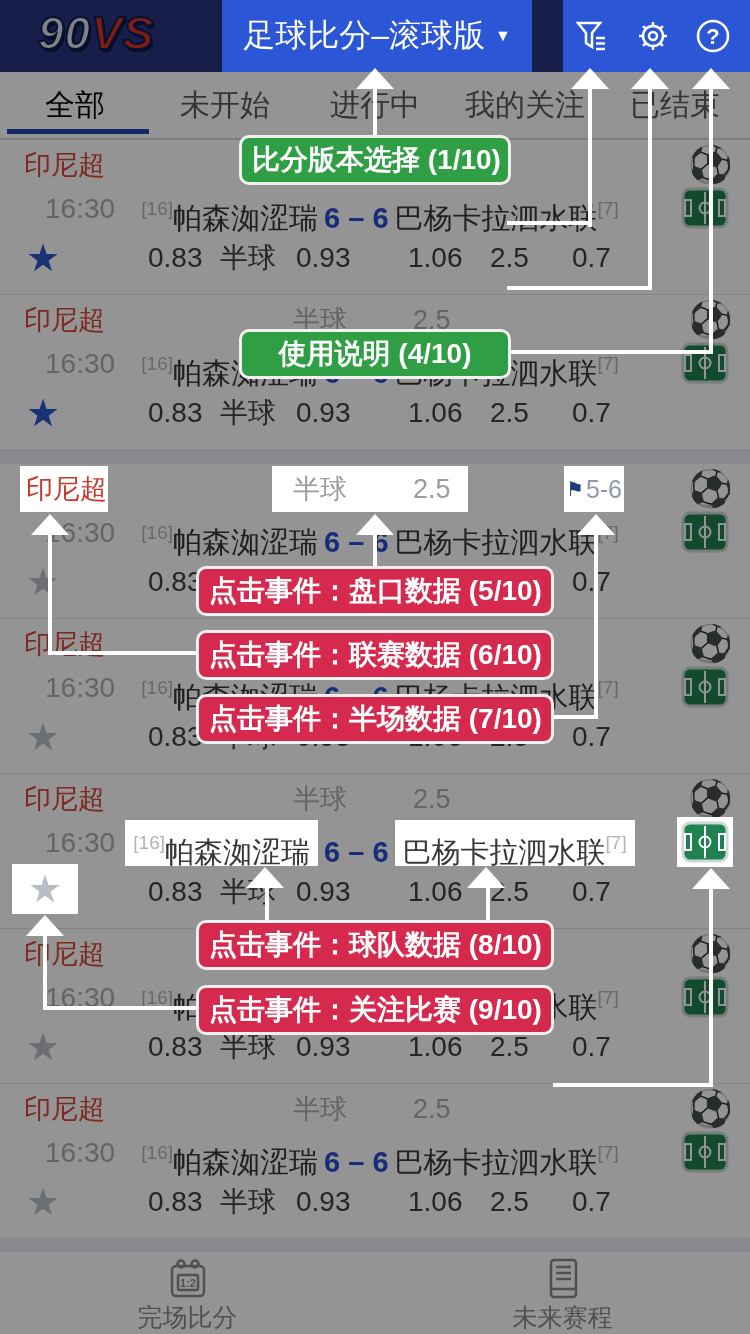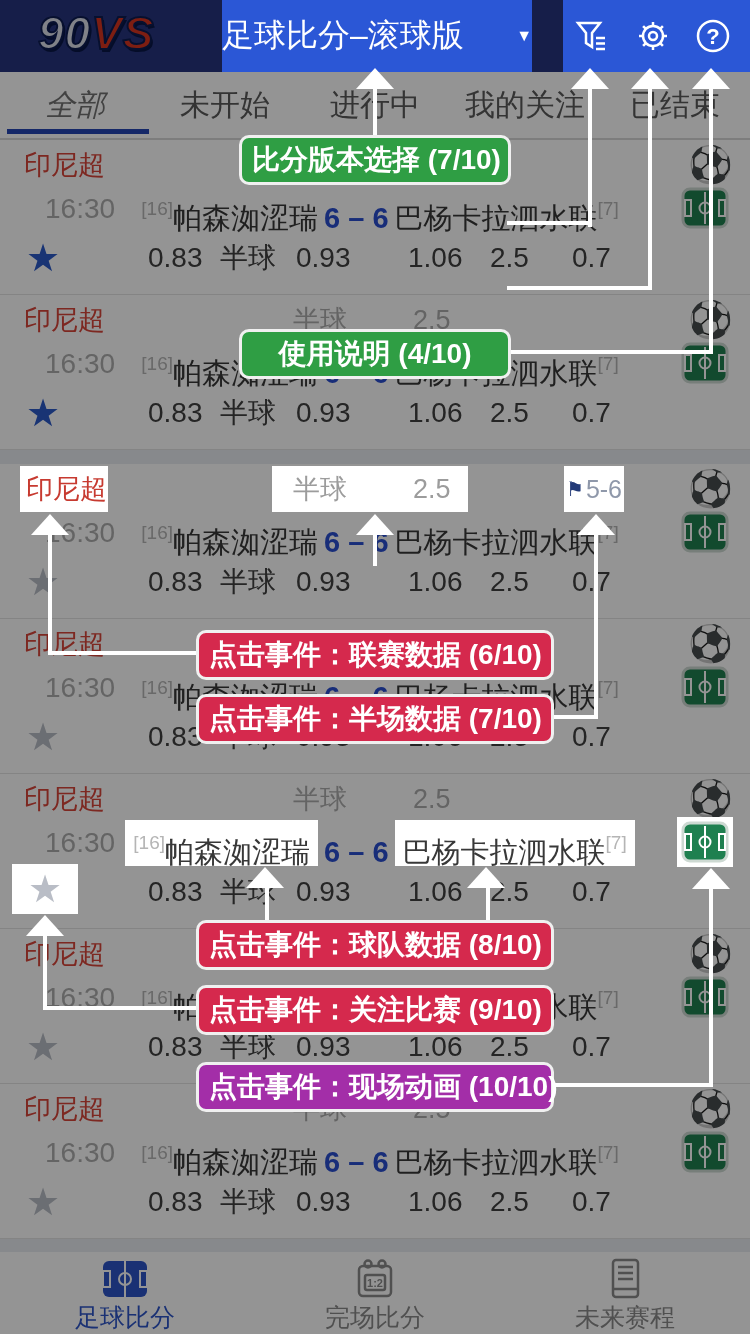--- a/index.html
+++ b/index.html
@@ -5,31 +5,31 @@
   html,body{margin:0;padding:0;background:#222;}
   #screen{position:relative;width:750px;height:1334px;background:#fff;overflow:hidden;
           font-family:"Liberation Sans","DejaVu Sans",sans-serif;}
 
   
   .topbar{position:absolute;top:0;left:0;width:750px;height:72px;background:#27357f;}
   .logo{position:absolute;left:38px;top:6px;font-style:italic;font-weight:bold;font-size:46px;letter-spacing:1px;}
   .logo .p1{color:#dde1ea;-webkit-text-stroke:2px #0d1c52;text-shadow:2px 3px 0 #0a1848;}
   .logo .p2{color:#d8341f;-webkit-text-stroke:2px #0d1c52;text-shadow:2px 3px 0 #0a1848;text-align:right;}
   .tb-center{position:absolute;left:222px;top:0;width:310px;height:72px;background:#2b57d6;z-index:20;
-             display:flex;align-items:center;justify-content:space-between;color:#fff;font-size:32px;white-space:nowrap;}
+             display:flex;align-items:center;justify-content:center;color:#fff;font-size:32px;white-space:nowrap;}
   .tb-center .caret{font-size:16px;margin-left:10px;}
   .tb-right{position:absolute;left:563px;top:0;width:187px;height:72px;background:#2b57d6;z-index:20;}
   .tb-icon{position:absolute;top:17px;width:38px;height:38px;}
   .i-filter{left:9px}.i-gear{left:71px}.i-help{left:131px}
 
   
   .tabs{position:absolute;top:72px;left:0;width:750px;height:68px;background:#fff;
         border-bottom:2px solid #d8d8d8;display:flex;box-sizing:border-box;}
   .tab{flex:1;display:flex;align-items:center;justify-content:center;font-size:30px;color:#5a5a5a;}
-  .tab.active{color:#737373;font-style:italic;}
+  .tab.active{color:#000000;}
   .tab-underline{position:absolute;left:7px;top:129px;width:142px;height:5px;background:#2546b4;}
 
   
   .list{position:absolute;top:140px;left:0;width:750px;}
   .row{position:relative;width:750px;height:154px;border-bottom:1px solid #e4e4e4;background:#fff;}
   .sep{width:750px;height:14px;background:#e9ecf2;}
 
   .r-league{position:absolute;top:2px;left:0;right:0;height:46px;line-height:46px;}
   .league{position:absolute;left:24px;color:#d8453a;font-size:27px;}
   .hc-l{position:absolute;left:293px;color:#adadad;font-size:27px;}
@@ -376,32 +376,20 @@
         <span class="o o3">0.93</span>
         <span class="o o4">1.06</span>
         <span class="o o5">2.5</span>
         <span class="o o6">0.7</span>
       </div>
     </div>
       <div class="sep"></div>
     </div>
 
   <div class="nav">
-    <div class="nav-item active">
-      <div class="nav-icon">
-        <svg width="46" height="38" viewBox="0 0 46 38">
-          <rect x="1" y="1" width="44" height="36" rx="6" fill="#2d55c8"></rect>
-          <line x1="23" y1="1" x2="23" y2="37" stroke="#fff" stroke-width="2"></line>
-          <circle cx="23" cy="19" r="6" fill="none" stroke="#fff" stroke-width="2"></circle>
-          <rect x="1" y="11" width="7" height="16" fill="none" stroke="#fff" stroke-width="2"></rect>
-          <rect x="38" y="11" width="7" height="16" fill="none" stroke="#fff" stroke-width="2"></rect>
-        </svg>
-      </div>
-      <div class="nav-label">足球比分</div>
-    </div>
     <div class="nav-item">
       <div class="nav-icon">
         <svg width="46" height="44" viewBox="0 0 46 44" fill="none" stroke="#8a8a8a" stroke-width="2.5">
           <rect x="7" y="9" width="32" height="30" rx="4"></rect>
           <circle cx="16" cy="7" r="3.5"></circle>
             <circle cx="30" cy="7" r="3.5"></circle>
           <rect x="13" y="18" width="20" height="15" rx="2"></rect>
           <text x="23" y="30" font-size="11" font-weight="bold" fill="#8a8a8a" stroke="none" text-anchor="middle">1:2</text>
         </svg>
       </div>
@@ -447,21 +435,21 @@
   <div class="arrow" style="left:631px;top:68px"></div>
   <div class="arrow" style="left:692px;top:68px"></div>
   <div class="arrow" style="left:356px;top:514px"></div>
   <div class="arrow" style="left:31px;top:514px"></div>
   <div class="arrow" style="left:577px;top:514px"></div>
   <div class="arrow" style="left:246px;top:867px"></div>
   <div class="arrow" style="left:467px;top:867px"></div>
   <div class="arrow" style="left:26px;top:915px"></div>
   <div class="arrow" style="left:692px;top:868px"></div>
 
-  <div class="callout green" style="top:135px">比分版本选择 (7/10)</div>
+  <div class="callout green" style="top:135px">比分版本选择 (1/10)</div>
   <div class="callout green" style="top:329px">使用说明 (4/10)</div>
+  <div class="callout red" style="top:566px">点击事件：盘口数据 (5/10)</div>
   <div class="callout red" style="top:630px">点击事件：联赛数据 (6/10)</div>
   <div class="callout red" style="top:694px">点击事件：半场数据 (7/10)</div>
   <div class="callout red" style="top:920px">点击事件：球队数据 (8/10)</div>
   <div class="callout red" style="top:985px">点击事件：关注比赛 (9/10)</div>
-  <div class="callout purple" style="top:1062px">点击事件：现场动画 (10/10)</div>
 
 </div>
 
 </body></html>

